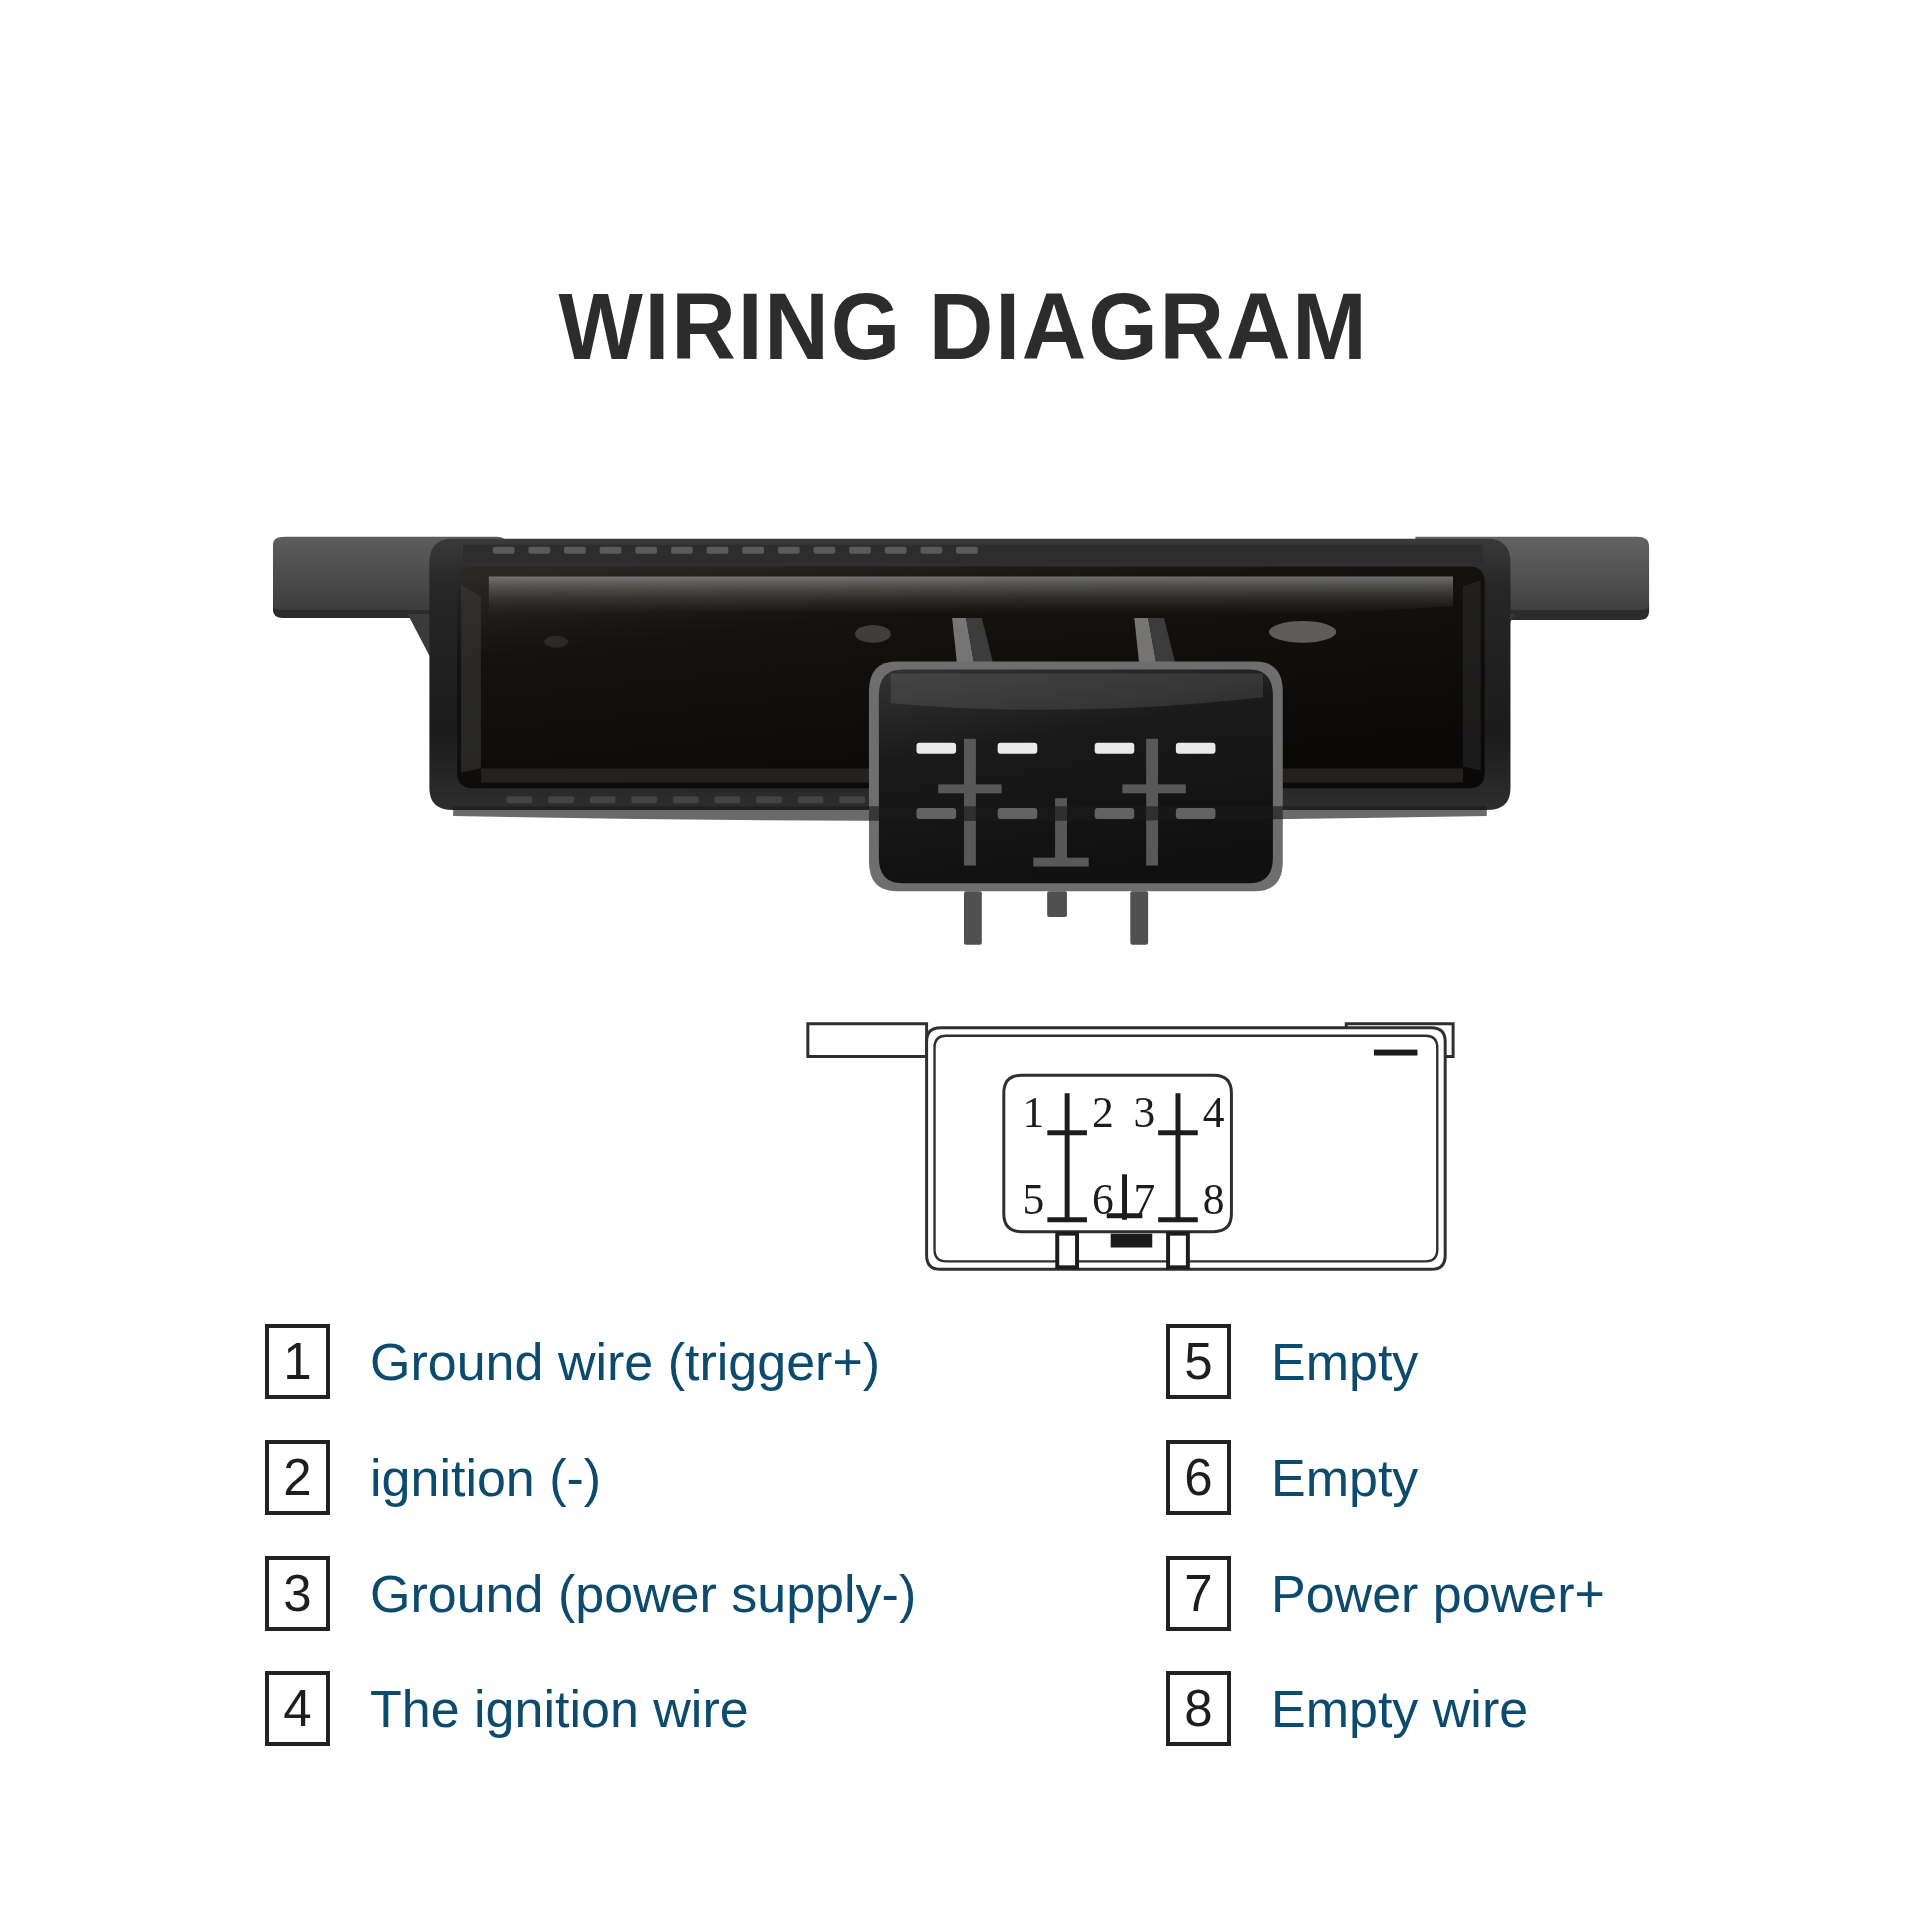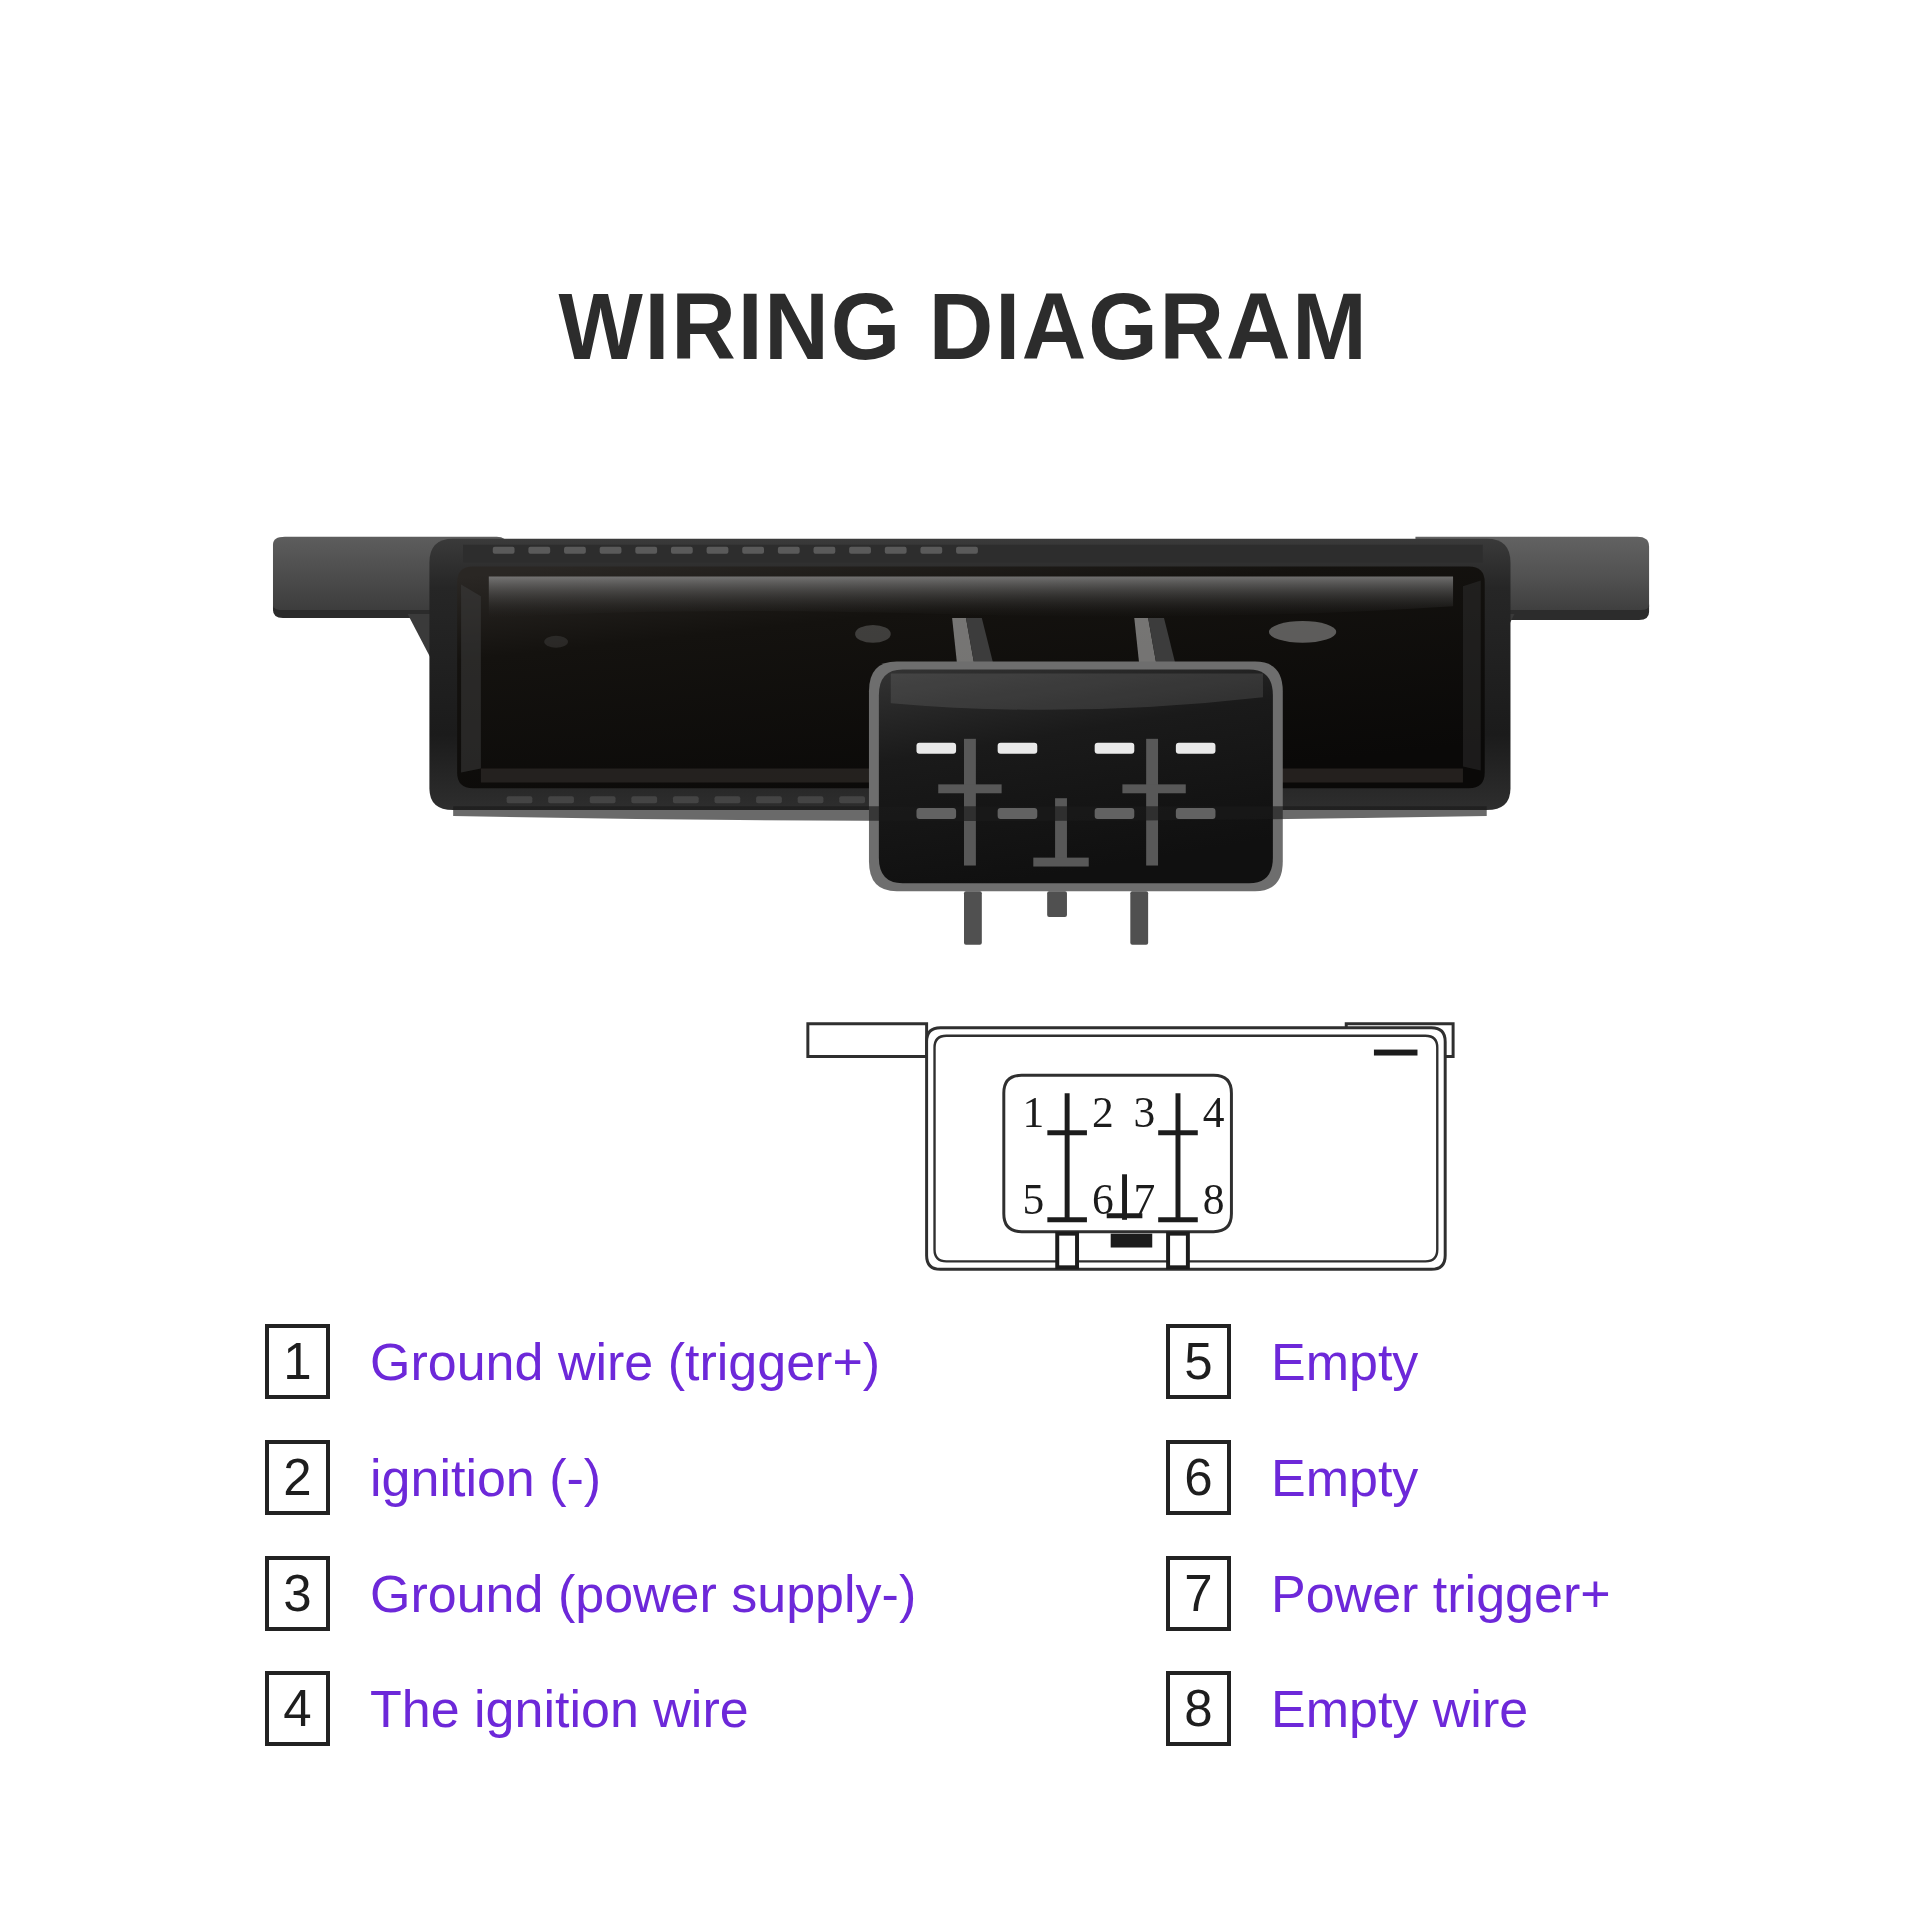--- a/index.html
+++ b/index.html
@@ -103,21 +103,21 @@
     font-weight: 400;
     color: #1e1e1e;
     line-height: 1;
     flex: 0 0 auto;
   }
   .legend-label {
     margin-left: 40px;
     font-family: "Liberation Sans", sans-serif;
     font-size: 52px;
     font-weight: 400;
-    color: #6d28d9;
+    color: #0c4a6e;
     line-height: 1;
     white-space: nowrap;
   }
 </style>
 </head>
 <body>
 
 <div class="stage">
 
   <div class="title">WIRING DIAGRAM</div>
@@ -410,21 +410,21 @@
         <div class="legend-label">Empty</div>
       </div>
 
       <div class="legend-row r1">
         <div class="num-box">6</div>
         <div class="legend-label">Empty</div>
       </div>
 
       <div class="legend-row r2">
         <div class="num-box">7</div>
-        <div class="legend-label">Power trigger+</div>
+        <div class="legend-label">Power power+</div>
       </div>
 
       <div class="legend-row r3">
         <div class="num-box">8</div>
         <div class="legend-label">Empty wire</div>
       </div>
 
     </div>
   </div>
 

